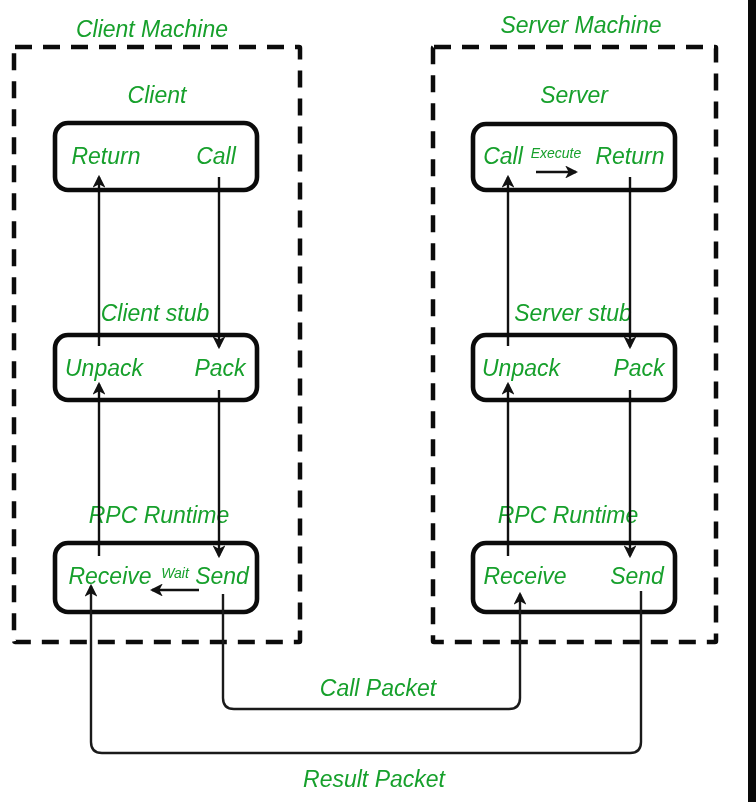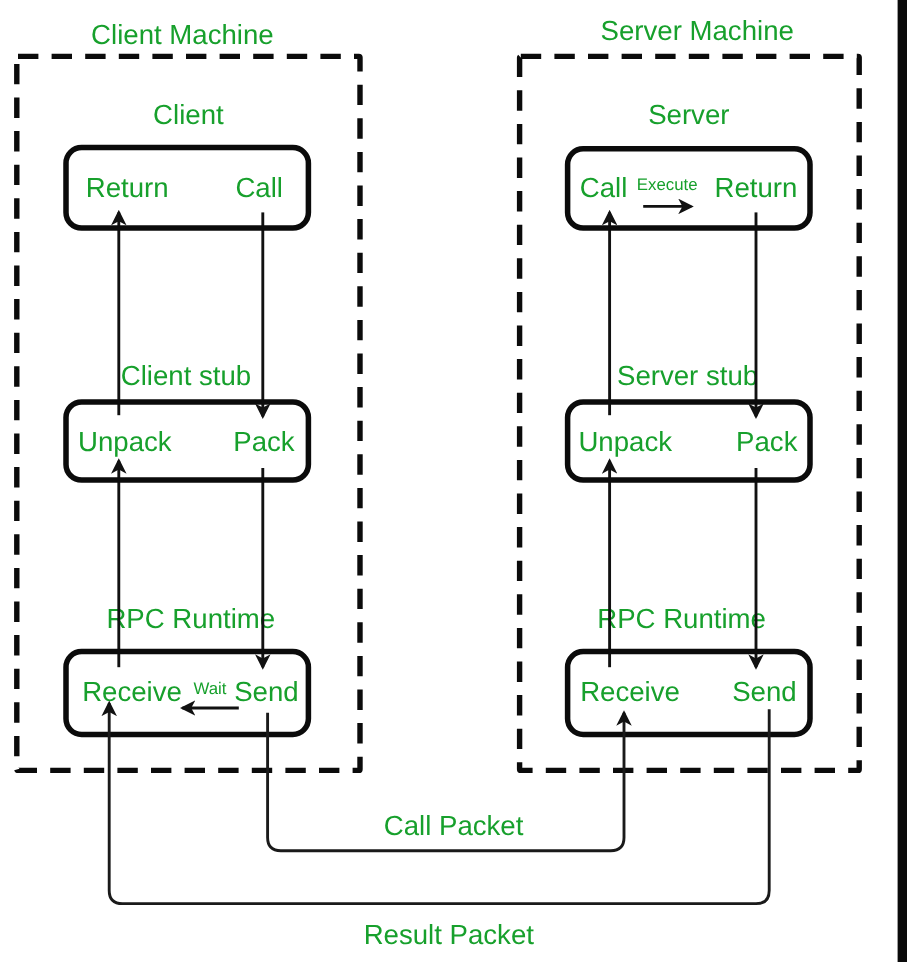--- a/index.html
+++ b/index.html
@@ -3,20 +3,21 @@
 <meta charset="utf-8">
 <style>
   html, body { margin: 0; padding: 0; background: #ffffff; }
   #stage {
     position: relative;
     width: 756px;
     height: 802px;
     background: #ffffff;
     overflow: hidden;
     font-family: "Liberation Sans", sans-serif;
+    font-style: italic;
   }
   svg { display: block; }
   text {
     font-family: "Liberation Sans", sans-serif;
     fill: #17a02c;
   }
   .lbl   { font-size: 23px; }
   .small { font-size: 14px; }
   .machine-border { fill: none; stroke: #0b0b0b; stroke-width: 4.5; stroke-dasharray: 17 11; }
   .node-box       { fill: none; stroke: #0b0b0b; stroke-width: 4.6; }

